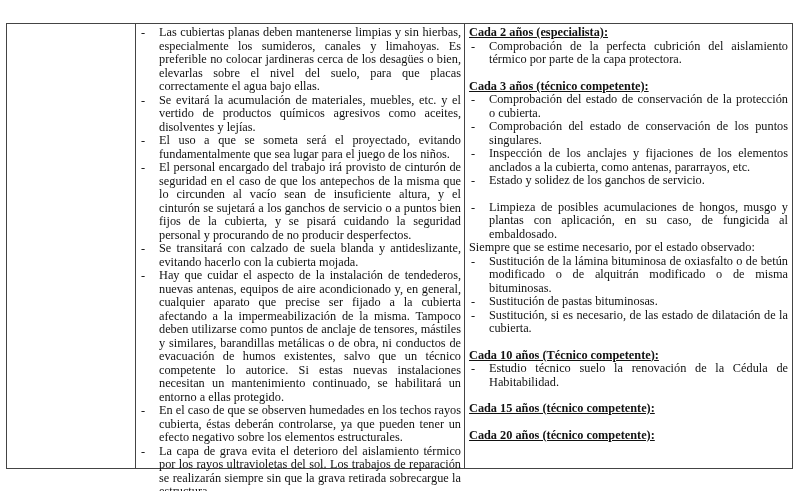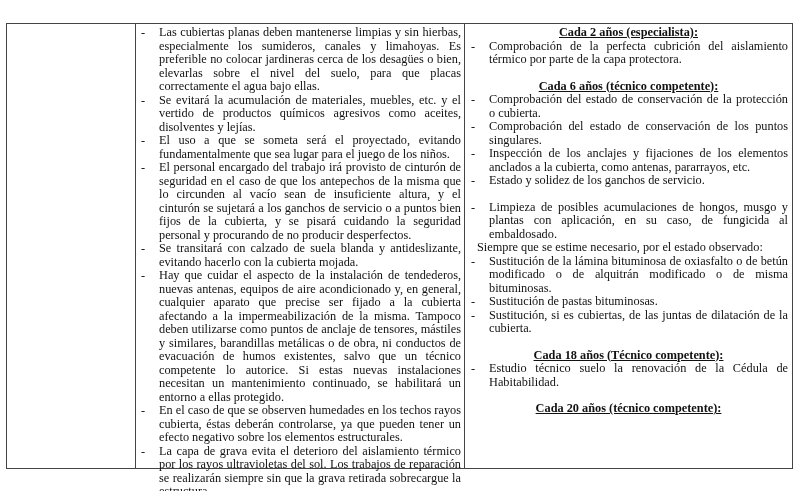--- a/index.html
+++ b/index.html
@@ -7,23 +7,23 @@
            font-family: "Liberation Serif", "DejaVu Serif", serif; color: #111; }
     .doc-table { position: absolute; left: 6px; top: 23px; width: 787px; height: 446px;
                  border: 1px solid #444; box-sizing: border-box; display: flex; }
     .col { box-sizing: border-box; height: 100%; }
     .col-a { width: 129px; border-right: 1px solid #444; }
     .col-b { width: 329px; border-right: 1px solid #444; padding: 2px 3px 0 3px; }
     .col-c { flex: 1; padding: 2px 4px 0 4px; }
     .item { display: flex; font-size: 12.3px; line-height: 13.5px; text-align: justify; }
     .dash { width: 20px; flex: 0 0 20px; padding-left: 2px; box-sizing: border-box; }
     .txt { flex: 1; }
-    .heading { font-weight: bold; text-decoration: underline; font-size: 12.3px; line-height: 13.5px; text-align: center; }
+    .heading { font-weight: bold; text-decoration: underline; font-size: 12.3px; line-height: 13.5px; }
     .section { margin-bottom: 13px; }
-    .plain { font-size: 12.3px; line-height: 13.5px; text-align: justify; margin-left: 8px; }
+    .plain { font-size: 12.3px; line-height: 13.5px; text-align: justify; }
   </style>
 </head>
 <body>
 
 <div class="doc-table">
   <div class="col col-a"></div>
 
   <div class="col col-b">
     <div class="item">
         <span class="dash">-</span>
@@ -62,21 +62,21 @@
   <div class="col col-c">
     <div class="section">
       <div class="heading">Cada 2 años (especialista):</div>
       <div class="item">
           <span class="dash">-</span>
           <span class="txt">Comprobación de la perfecta cubrición del aislamiento térmico por parte de la capa protectora.</span>
         </div>
     </div>
 
     <div class="section">
-      <div class="heading">Cada 6 años (técnico competente):</div>
+      <div class="heading">Cada 3 años (técnico competente):</div>
       <div class="item">
           <span class="dash">-</span>
           <span class="txt">Comprobación del estado de conservación de la protección o cubierta.</span>
         </div>
       <div class="item">
           <span class="dash">-</span>
           <span class="txt">Comprobación del estado de conservación de los puntos singulares.</span>
         </div>
       <div class="item">
           <span class="dash">-</span>
@@ -97,33 +97,34 @@
       <div class="item">
           <span class="dash">-</span>
           <span class="txt">Sustitución de la lámina bituminosa de oxiasfalto o de betún modificado o de alquitrán modificado o de misma bituminosas.</span>
         </div>
       <div class="item">
           <span class="dash">-</span>
           <span class="txt">Sustitución de pastas bituminosas.</span>
         </div>
       <div class="item">
           <span class="dash">-</span>
-          <span class="txt">Sustitución, si es cubiertas, de las juntas de dilatación de la cubierta.</span>
+          <span class="txt">Sustitución, si es necesario, de las estado de dilatación de la cubierta.</span>
         </div>
     </div>
 
     <div class="section">
-      <div class="heading">Cada 18 años (Técnico competente):</div>
+      <div class="heading">Cada 10 años (Técnico competente):</div>
       <div class="item">
           <span class="dash">-</span>
           <span class="txt">Estudio técnico suelo la renovación de la Cédula de Habitabilidad.</span>
         </div>
     </div>
 
     <div class="section">
+      <div class="heading">Cada 15 años (técnico competente):</div>
     </div>
 
     <div class="section">
       <div class="heading">Cada 20 años (técnico competente):</div>
 
     </div>
   </div>
 </div>
 
 </body></html>

